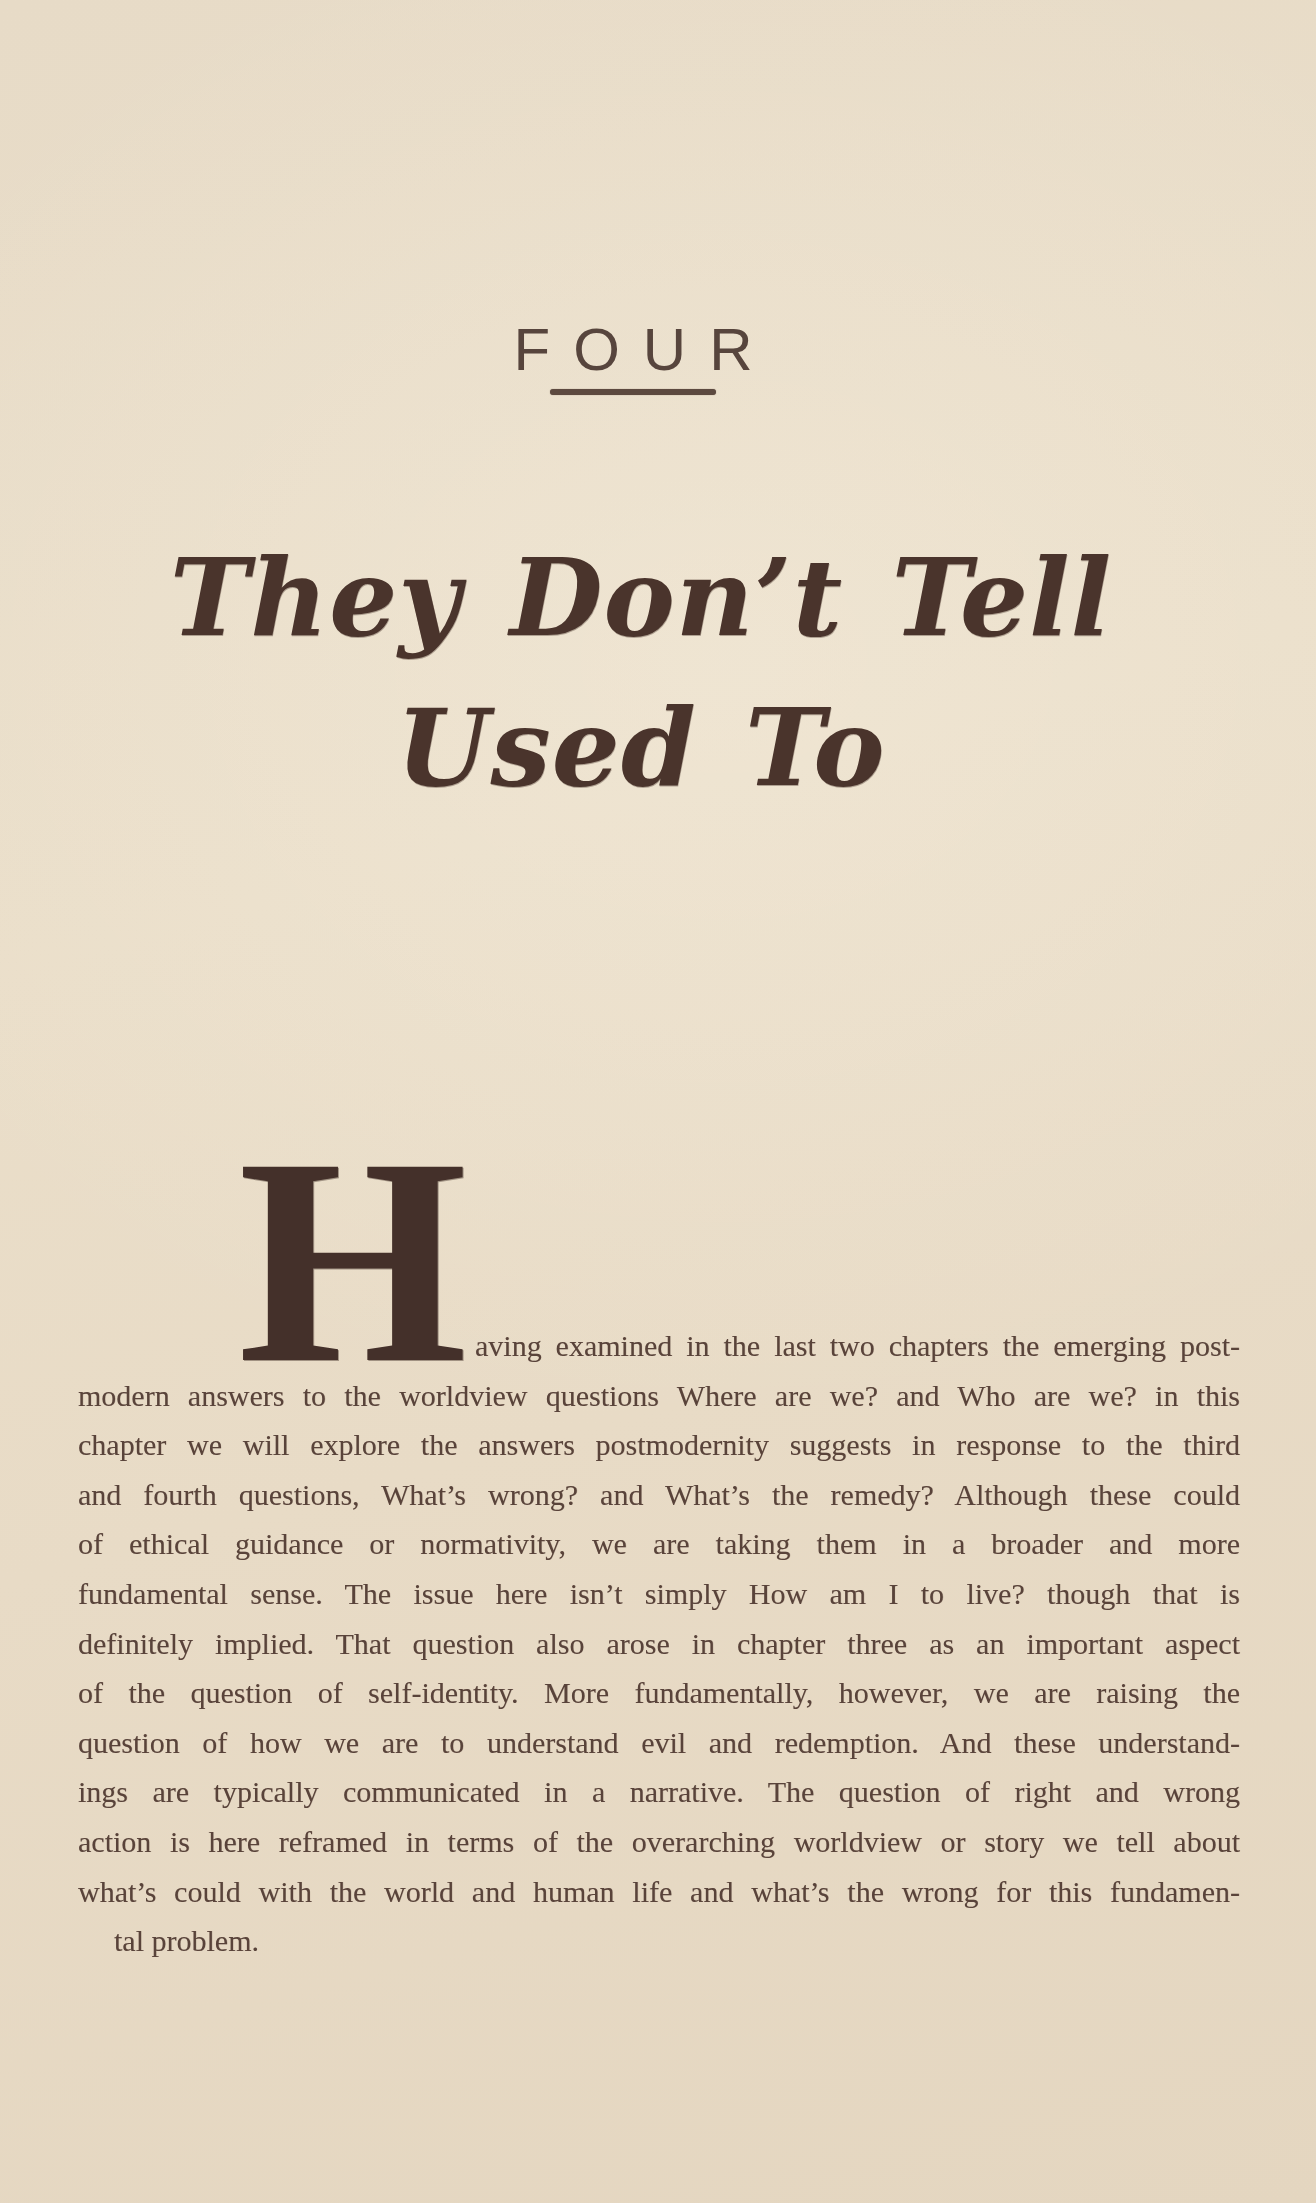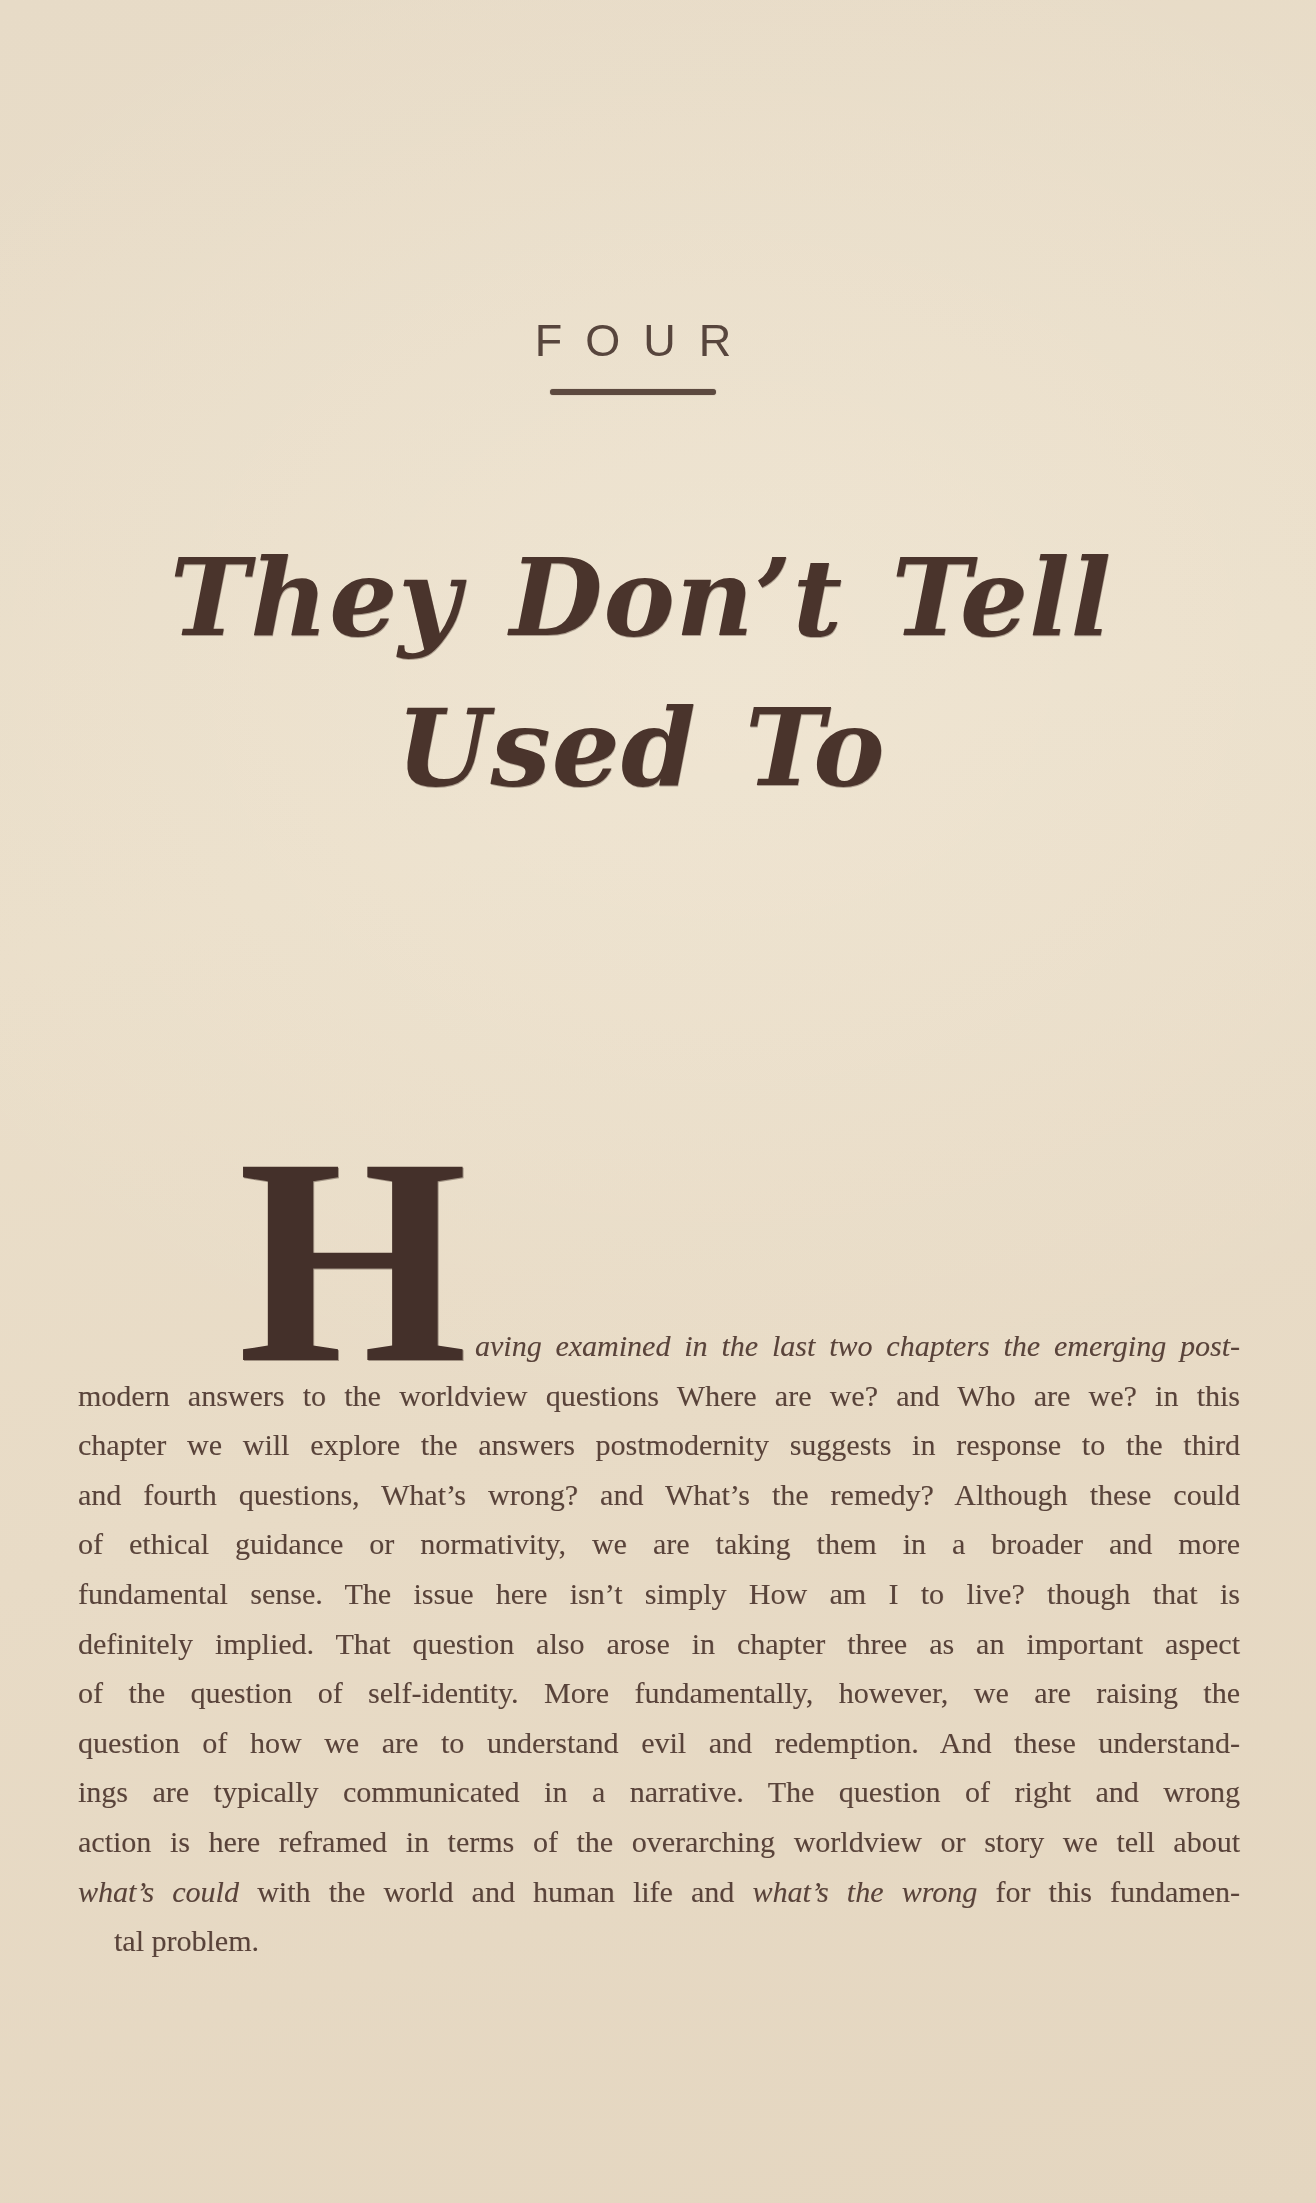--- a/index.html
+++ b/index.html
@@ -20,21 +20,21 @@
   .head-wrap {
     position: absolute;
     left: 0;
     width: 1266px;
     text-align: center;
   }
 
   #chapter-number {
     top: 315px;
     font-family: "Liberation Sans", sans-serif;
-    font-size: 45px;
+    font-size: 60px;
     font-weight: normal;
     letter-spacing: 23px;
     text-indent: 23px; 
     color: #57453d;
   }
 
   #chapter-rule {
     position: absolute;
     top: 389px;
     left: 550px;
@@ -72,21 +72,21 @@
 
   .line {
     text-align: justify;
     text-align-last: justify;
     height: 49.6px;
     white-space: normal;
   }
   .line.first { padding-left: 397px; }
   .line.last  { text-align-last: left; margin-left: 36px; }
 
-  .it { font-style: italic; }
+  .it { }
 
   #dropcap {
     position: absolute;
     left: 160px;
     top: -208px;
     font-family: "Liberation Serif", serif;
     font-weight: bold;
     font-size: 295px;
     line-height: 295px;
     color: #44302a;

